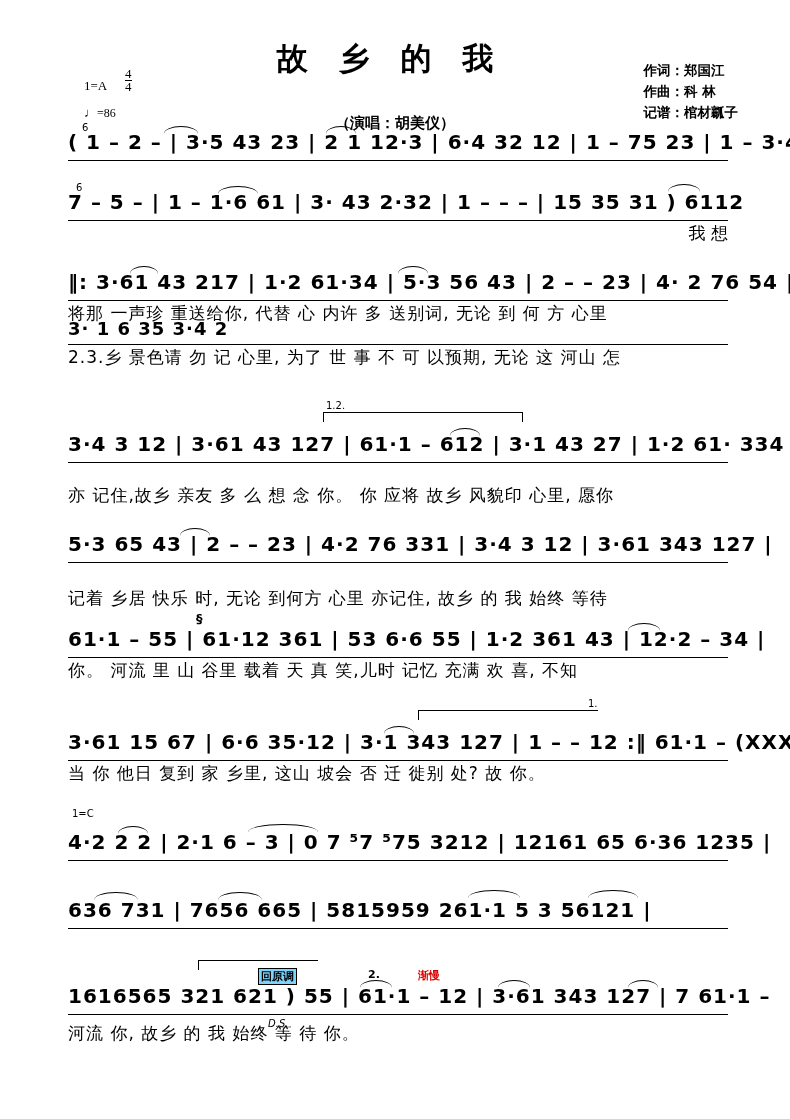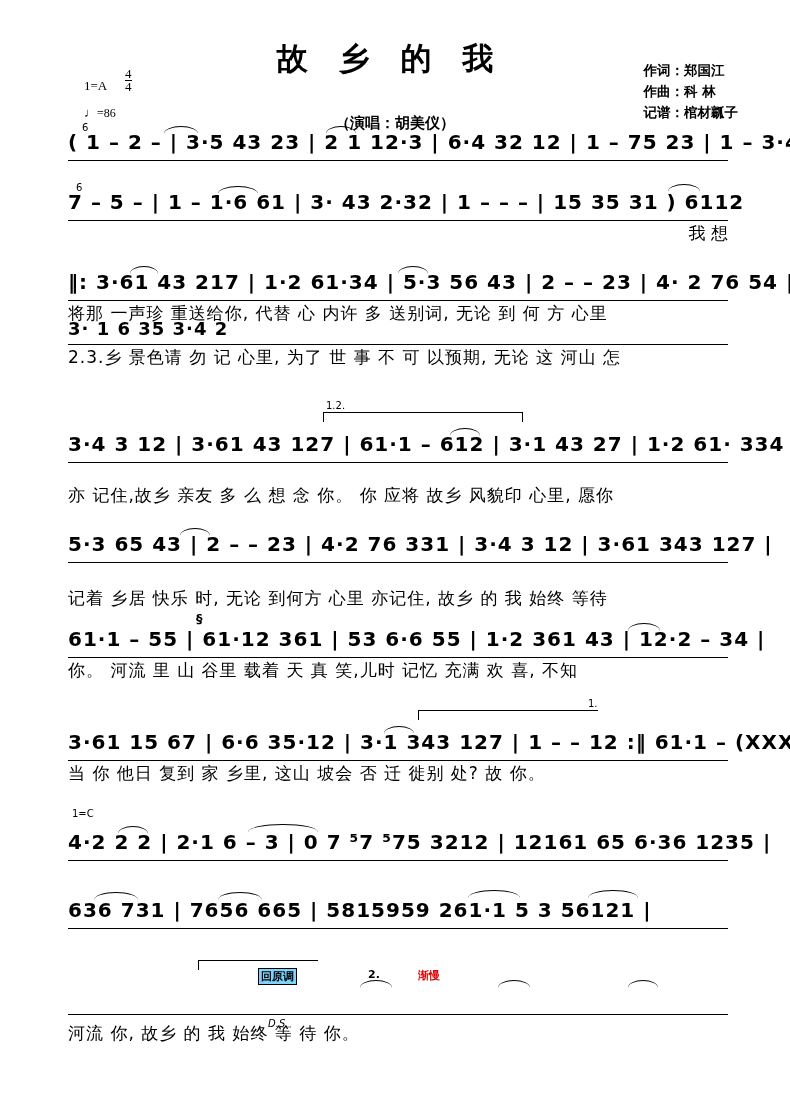--- a/index.html
+++ b/index.html
@@ -205,20 +205,21 @@
     <div class="tie" style="left:150px;top:4px;width:44px;"></div>
     <div class="tie" style="left:400px;top:2px;width:52px;"></div>
     <div class="tie" style="left:520px;top:2px;width:50px;"></div>
   </div>
 
   <div class="sys" style="top:972px;">
     <div class="bracket" style="left:130px;top:-12px;width:120px;"></div>
     <div class="lbl-box" style="left:190px;top:-4px;">回原调</div>
     <div class="lbl-plain" style="left:300px;top:-4px;">2.</div>
     <div class="lbl-plain" style="left:350px;top:-4px;color:#d00;">渐慢</div>
+    <div class="notes" style="top:12px;letter-spacing:1px;">1616565 321 621 ) 55 | 61·1 – 12 | 3·61 343 127 | 7 61·1 –</div>
     <div class="rule" style="top:42px;"></div>
     <div class="lbl-small" style="left:200px;top:46px;font-style:italic;">D.S.</div>
     <div class="lyr" style="top:50px;letter-spacing:1px;">河流  你,       故乡 的 我  始终 等 待     你。</div>
     <div class="tie" style="left:292px;top:8px;width:32px;"></div>
     <div class="tie" style="left:430px;top:8px;width:32px;"></div>
     <div class="tie" style="left:560px;top:8px;width:30px;"></div>
   </div>
 
 </div>
 

